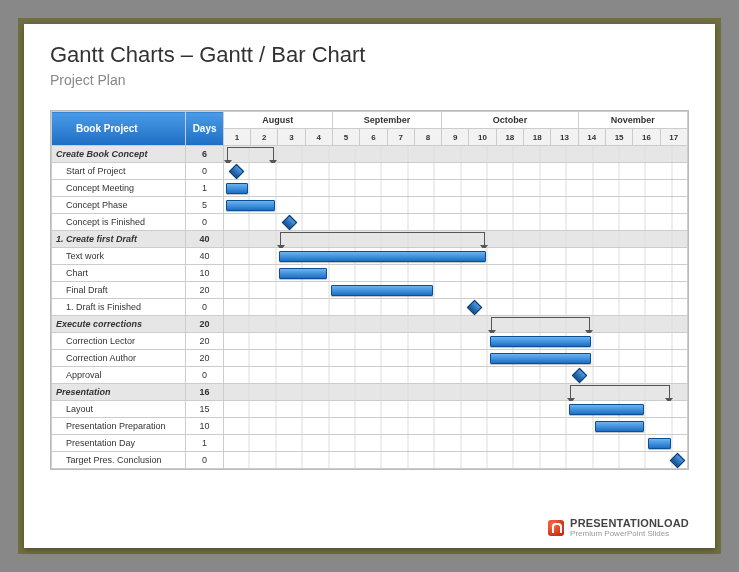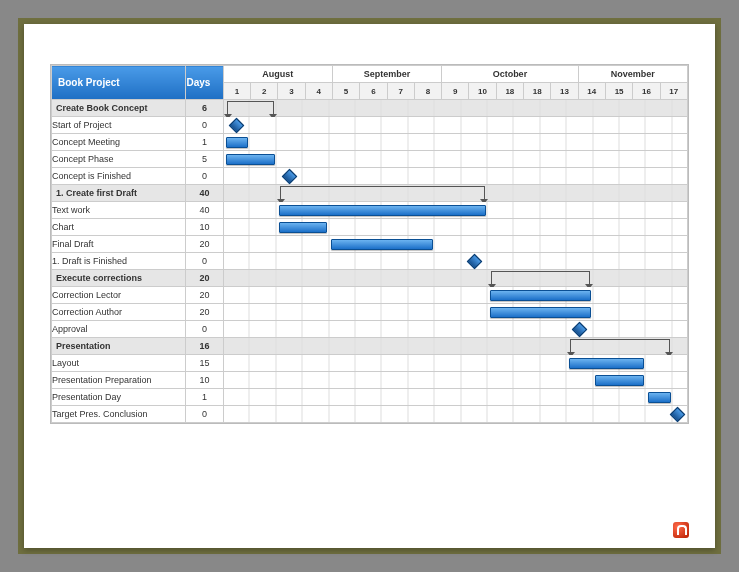--- a/index.html
+++ b/index.html
@@ -35,26 +35,26 @@
   table { border-collapse: collapse; width: 100%; table-layout: fixed; }
   col.taskcol { width: 130px; }
   col.dayscol { width: 36px; }
   col.wk      { width: 26.4px; }
   th, td { border: 1px solid #ccc; padding: 0; height: 17px; }
   .hdr-month { background: #fff; text-align: center; font-weight: bold; font-size: 9px; }
   .hdr-week  { background: #f2f2f2; text-align: center; font-size: 8px; }
   .hdr-blue  {
     background: linear-gradient(#4a9be8,#1e6fc4);
     color: #fff; font-weight: bold; font-size: 10px;
-    text-align: left; padding-left: 6px;
-  }
-  .hdr-blue.days { padding-left: 0; }
+    text-align: left; padding-left: 24px;
+  }
+  .hdr-blue.days { text-align: center; padding-left: 0; }
   .phase-row td { background: #e6e6e6; font-weight: bold; }
-  .task-name  { text-align: left; white-space: nowrap; overflow: hidden; }
-  .phase-row .task-name { padding-left: 4px; }
+  .task-name  { padding-left: 14px; text-align: left; white-space: nowrap; overflow: hidden; }
+  .phase-row .task-name { padding-left: 4px; font-style: italic; }
   .days-cell  { text-align: center; }
   .grid-cell  { position: relative; background: #fff; }
   .phase-row .grid-cell { background: #e6e6e6; }
   .bar-area {
     position: absolute; left:0; top:0; right:0; bottom:0;
   }
   .bar {
     position: absolute; top: 3px; height: 11px;
     background: linear-gradient(#6cb3f0,#1c70c8);
     border: 1px solid #0a4f94;
@@ -95,20 +95,22 @@
   }
   .footer .brand { font-weight: bold; font-size: 11px; letter-spacing: .2px; }
   .footer .tag   { color:#999; font-size:8px; }
 </style>
 </head>
 <body>
 
 <div class="frame">
   <div class="slide">
 
+    <div class="title">Gantt Charts – Gantt / Bar Chart</div>
+    <div class="subtitle">Project Plan</div>
 
     <div class="chart-wrap">
       <table>
         <colgroup id="colgroup">
             <col class="taskcol">
             <col class="dayscol">
             <col class="wk">
             <col class="wk">
             <col class="wk">
             <col class="wk">
@@ -326,16 +328,20 @@
                   <div class="milestone" style="left: 448.08px;"></div>
                 </div>
               </td>
             </tr>
           </tbody>
       </table>
     </div>
 
     <div class="footer">
       <div class="logo"></div>
+      <div>
+        <div class="brand">PRESENTATIONLOAD</div>
+        <div class="tag">Premium PowerPoint Slides</div>
+      </div>
     </div>
 
   </div>
 </div>
 
 </body></html>

